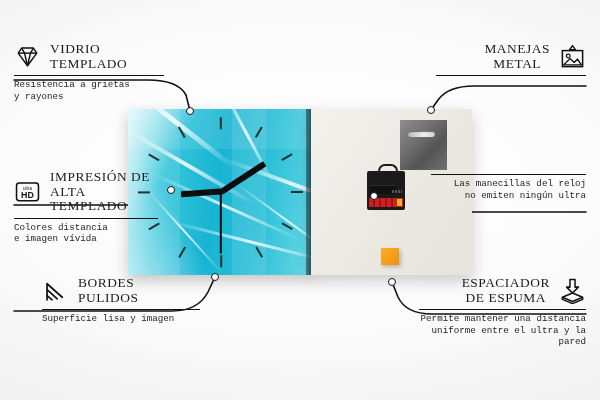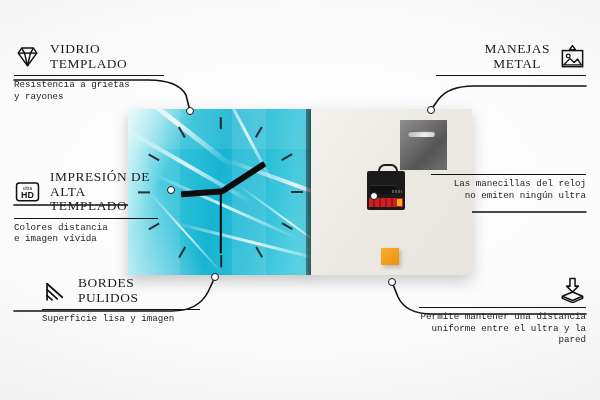--- a/index.html
+++ b/index.html
@@ -210,20 +210,22 @@
   </div>
 
   <div class="feat right" style="left:431px;top:170px;width:155px;">
     <div class="rule" style="width:155px;"></div>
     <div class="desc">Las manecillas del reloj
 no emiten ningún ultra</div>
   </div>
 
   <div class="feat right" style="left:419px;top:276px;width:167px;">
     <div class="row">
+      <div class="ttl">ESPACIADOR
+DE ESPUMA</div>
       <svg class="ico" viewBox="0 0 32 32">
         <g fill="none" stroke="#111" stroke-width="1.8" stroke-linejoin="round">
           <path d="M13 3 h6 v9 h4 l-7 7 -7 -7 h4 z"></path>
           <path d="M16 19 L4 24 L16 29 L28 24 Z"></path>
           <path d="M4 24 v2.5 L16 31.5 L28 26.5 V24"></path>
         </g>
       </svg>
     </div>
     <div class="rule" style="width:167px;"></div>
     <div class="desc">Permite mantener una distancia

